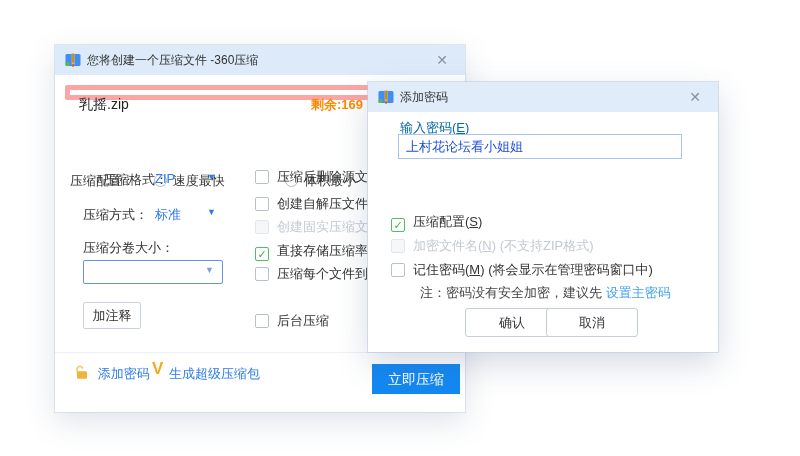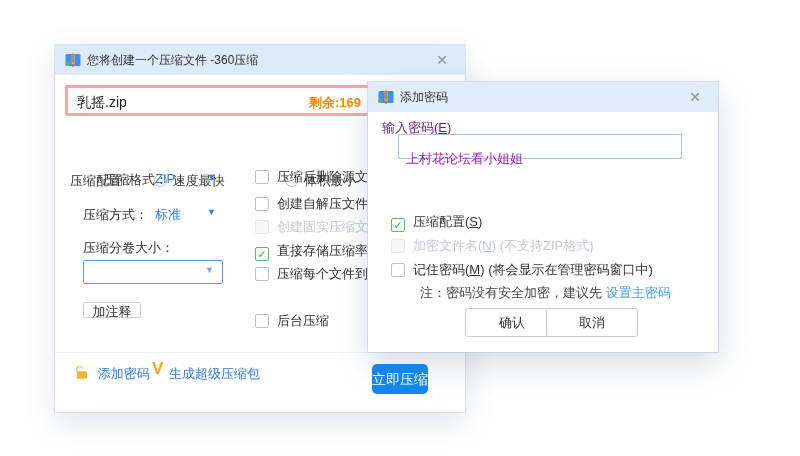--- a/index.html
+++ b/index.html
@@ -9,22 +9,22 @@
   
   #main-win { left:55px; top:45px; width:410px; height:367px;
               box-shadow:0 0 0 1px rgba(190,205,225,.45), 0 10px 28px rgba(80,100,140,.18); }
   .titlebar { position:absolute; left:0; top:0; right:0; height:30px; background:#ddeafa; }
   #pwd-dlg .titlebar { background:#e1ecfa; }
   .titlebar .appicon { position:absolute; left:10px; top:7px; width:16px; height:16px; }
   .titlebar .wtitle { position:absolute; left:32px; top:0; line-height:30px;
                       font-size:12px; color:#333; white-space:nowrap; }
   .titlebar .close { position:absolute; right:12px; top:0; width:22px; height:30px;
                      line-height:30px; text-align:center; font-size:14px; color:#8a919b; cursor:pointer; }
-  .filebox { position:absolute; left:10px; top:40px; width:389px; height:31px;
-             border:3px solid #fca5a5; border-radius:2px; background:#fff; }
+  .filebox { position:absolute; left:10px; top:40px; width:389px; height:15px;
+             border:5px solid #fca5a5; border-radius:2px; background:#fff; }
   .filebox .fname { position:absolute; left:9px; top:0; line-height:29px; font-size:14px; color:#222; }
   .filebox .remain { position:absolute; left:241px; top:0; line-height:29px; font-size:13px;
                      font-weight:bold; color:#ff8800; white-space:nowrap; }
   .row { position:absolute; white-space:nowrap; font-size:13px; color:#333; }
   .radio { display:inline-block; width:13px; height:13px; border:1px solid #b3bdc9;
            border-radius:50%; background:#fff; vertical-align:-2px; margin-right:6px; }
   .bluev { color:#2d7ce8; }
   .arrow { font-size:9px; color:#2d7ce8; }
   .volbox { position:absolute; left:28px; top:215px; width:140px; height:24px;
             border:1px solid #5e96e8; border-radius:2px; background:#fff; }
@@ -35,31 +35,31 @@
   .ck { position:absolute; white-space:nowrap; font-size:13px; color:#333; cursor:pointer; }
   .cb { display:inline-block; width:14px; height:14px; border:1px solid #b7c1cd; border-radius:2px;
         background:#fff; vertical-align:-3px; margin-right:8px; text-align:center;
         line-height:13px; font-size:11px; color:transparent; }
   .ck.checked .cb { border-color:#52bd65; color:#3cae52; }
   .ck.disabled { color:#c3cad3; cursor:default; }
   .ck.disabled .cb { background:#f6f7f9; border-color:#e3e7ed; }
   .sep { position:absolute; left:0; right:0; top:307px; height:1px; background:#edf1f6; }
   .footlink { position:absolute; font-size:13px; color:#2d7ce8; cursor:pointer; white-space:nowrap; }
   .vlogo { position:absolute; left:97px; top:314px; font-size:17px; font-weight:800; color:#f7a823; }
-  .btn-primary { position:absolute; left:317px; top:319px; width:56px; height:30px;
-                 background:#1388f2; border:none; border-radius:5px; color:#fff; font-size:14px;
+  .btn-primary { position:absolute; left:317px; top:319px; width:88px; height:30px;
+                 background:#1388f2; border:none; border-radius:0; color:#fff; font-size:14px;
                  text-align:center; line-height:30px; cursor:pointer; }
   
   #pwd-dlg { left:368px; top:82px; width:350px; height:270px; z-index:5;
              box-shadow:0 0 0 1px rgba(185,200,222,.55), 0 12px 30px rgba(70,90,130,.22); }
-  .plabel { position:absolute; left:14px; top:37px; font-size:13px; color:#701a75; }
+  .plabel { position:absolute; left:32px; top:37px; font-size:13px; color:#0369a1; }
   .mn { text-decoration:underline; }
   .pinput { position:absolute; left:30px; top:52px; width:284px; height:25px;
             border:1px solid #a9c6e8; background:#fff; }
-  .pinput span { position:absolute; left:7px; top:12px; line-height:23px; font-size:13px; color:#a21caf; }
+  .pinput span { position:absolute; left:7px; top:0; line-height:23px; font-size:13px; color:#1d4ed8; }
   .note { position:absolute; left:52px; top:202px; font-size:13px; color:#444; white-space:nowrap; }
   .note .link { color:#3f9ef6; cursor:pointer; }
   .dlg-btn { height:29px; line-height:27px; border-radius:3px; border:1px solid #c5cdd9; }
 </style>
 </head>
 <body>
 
 <div class="win" id="main-win">
   <div class="titlebar">
     <span class="appicon">
@@ -104,21 +104,21 @@
   <span class="arrow" style="position:absolute; left:152px; top:162px;">▼</span>
 
   <div class="row" style="left:28px; top:194px;">
     <span>压缩分卷大小：</span>
   </div>
   <div class="volbox">
     <span></span>
     <span class="arrow">▼</span>
   </div>
 
-  <button class="btn-plain" style="left:28px; top:257px; width:58px; height:16px;">加注释</button>
+  <button class="btn-plain" style="left:28px; top:257px; width:58px; height:27px;">加注释</button>
 
   <div class="ck" style="left:200px; top:123px;">
     <span class="cb"></span><span>压缩后删除源文件</span></div>
   <div class="ck" style="left:200px; top:150px;">
     <span class="cb"></span><span>创建自解压文件</span></div>
   <div class="ck disabled" style="left:200px; top:173px;">
     <span class="cb"></span><span>创建固实压缩文件</span></div>
   <div class="ck checked" style="left:200px; top:197px;">
     <span class="cb">✓</span><span>直接存储压缩率</span></div>
   <div class="ck" style="left:200px; top:220px;">

